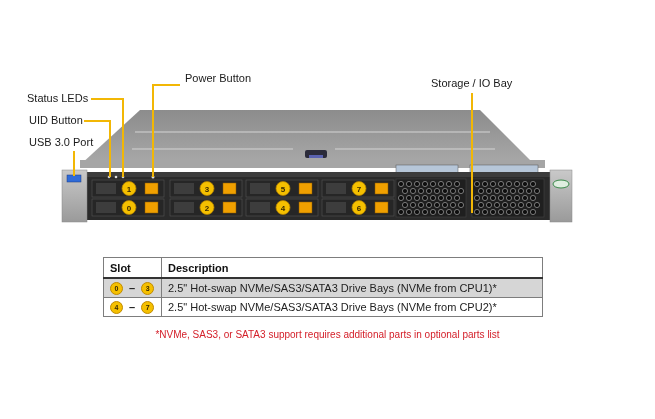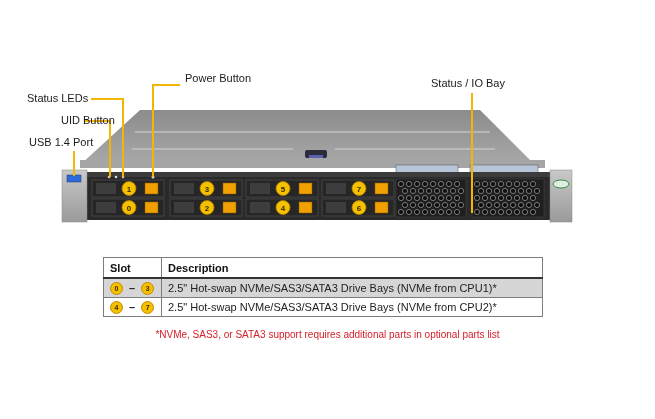--- a/index.html
+++ b/index.html
@@ -223,23 +223,23 @@
 
 <div class="line" style="left:84px; top:120px; width:27px; height:2px;"></div>
 <div class="line" style="left:109px; top:120px; width:2px; height:57px;"></div>
 
 <div class="line" style="left:73px; top:151px; width:2px; height:25px;"></div>
 
 <div class="line" style="left:471px; top:93px; width:2px; height:120px;"></div>
 
 <div class="callout" style="left:185px; top:72px;">Power Button</div>
 <div class="callout" style="left:27px; top:92px;">Status LEDs</div>
-<div class="callout" style="left:29px; top:114px;margin-left:32px;">UID Button</div>
-<div class="callout" style="left:29px; top:136px;">USB 1.4 Port</div>
-<div class="callout" style="left:431px; top:77px;">Status / IO Bay</div>
+<div class="callout" style="left:29px; top:114px;">UID Button</div>
+<div class="callout" style="left:29px; top:136px;">USB 3.0 Port</div>
+<div class="callout" style="left:431px; top:77px;">Storage / IO Bay</div>
 
 <table class="slots">
   <thead>
     <tr>
       <th>Slot</th>
       <th>Description</th>
     </tr>
   </thead>
   <tbody>
     <tr class="shaded">

